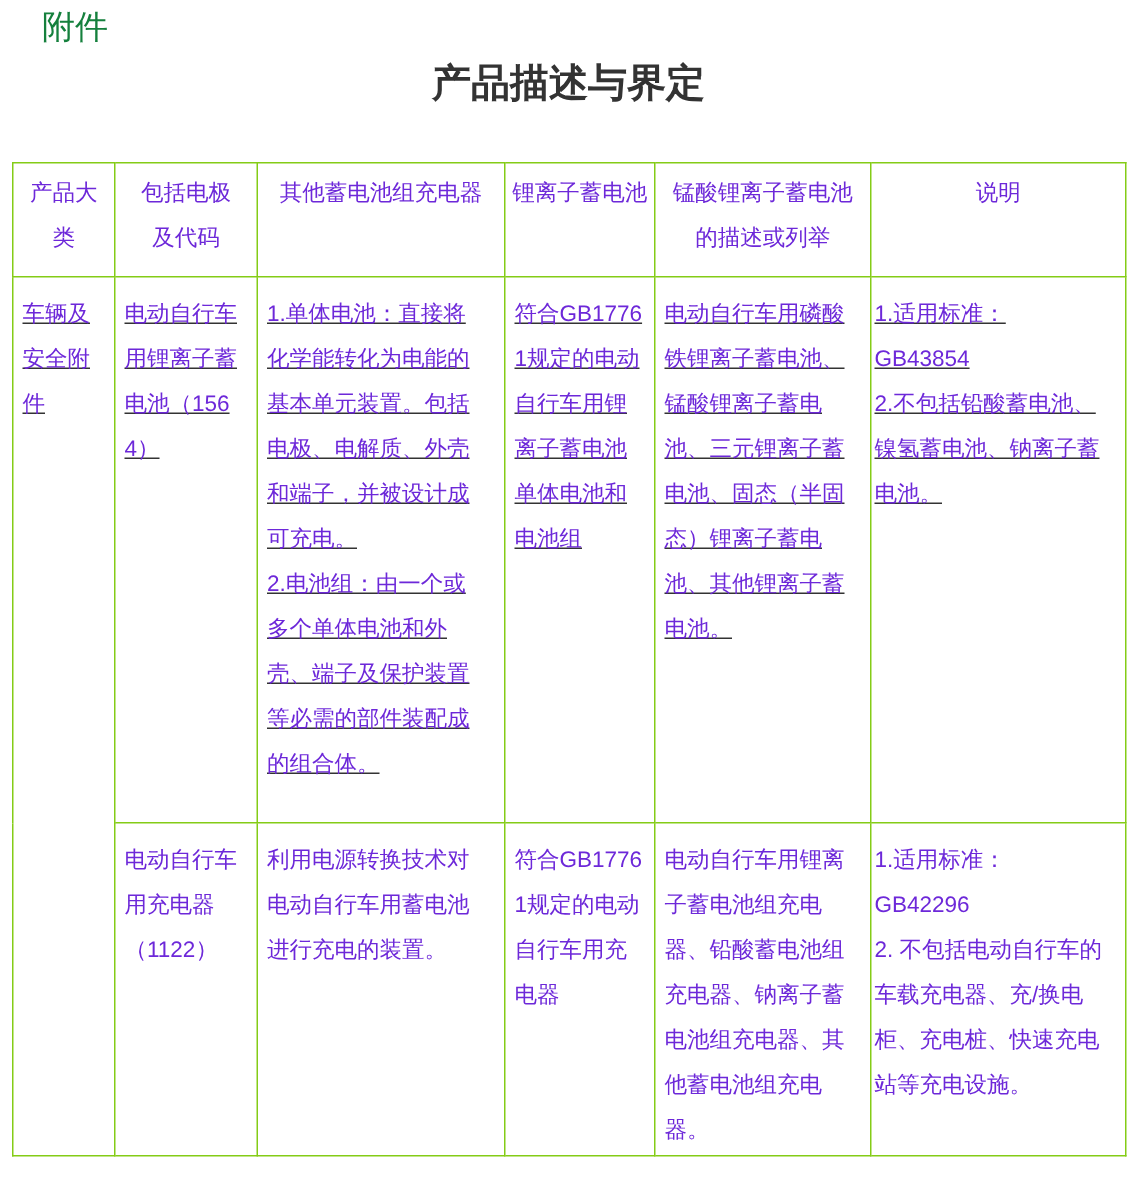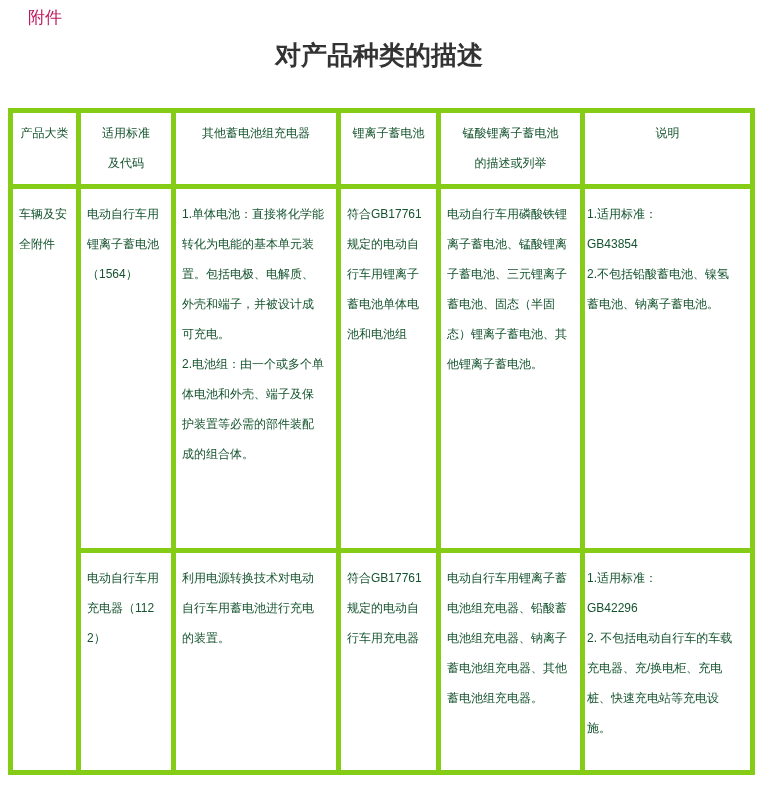--- a/index.html
+++ b/index.html
@@ -9,85 +9,85 @@
     width: 758px;
   }
   body {
     font-family: "Liberation Sans", sans-serif;
     color: #333333;
     height: 792px;
     overflow: hidden;
   }
   .attachment {
     margin: 6px 0 0 28px;
-    font-size: 17px;
+    font-size: 22px;
     line-height: 24px;
-    color: #be185d;
+    color: #15803d;
   }
   .title {
     margin: 8px 0 0 0;
     text-align: center;
     font-size: 26px;
     font-weight: bold;
     line-height: 34px;
     color: #333333;
   }
   table.def-table {
     border-collapse: collapse;
     table-layout: fixed;
     width: 742px;
     margin: 36px 0 0 8px;
   }
   table.def-table th,
   table.def-table td {
-    border: 5px solid #84cc16;
+    border: 1px solid #84cc16;
     vertical-align: top;
-    font-size: 12px;
+    font-size: 15px;
     line-height: 30px;
     font-weight: normal;
-    color: #14532d;
+    color: #6d28d9;
     word-break: break-all;
     white-space: pre-line;
     box-sizing: border-box;
   }
   table.def-table th {
     text-align: center;
     padding: 5px 4px 0 4px;
   }
   table.def-table td { text-align: left; }
   td.c1 { padding: 10px 8px 0 6px; }
   td.c2 { padding: 10px 12px 0 6px; }
   td.c3 { padding: 10px 12px 0 6px; }
   td.c4 { padding: 10px 6px 0 6px; }
   td.c5 { padding: 10px 11px 0 6px; }
   td.c6 { padding: 10px 14px 0 2px; }
   tr.hdr   { height: 76px; }
-  tr.row-1 { height: 364px; }
+  tr.row-1 { height: 364px; text-decoration: underline; }
   tr.row-2 { height: 222px; }
 </style>
 </head>
 <body>
 
 <div class="attachment">附件</div>
 
-<div class="title">对产品种类的描述</div>
+<div class="title">产品描述与界定</div>
 
 <table class="def-table">
   <colgroup>
     <col style="width:68px">
     <col style="width:95px">
     <col style="width:165px">
     <col style="width:100px">
     <col style="width:144px">
     <col style="width:170px">
   </colgroup>
   <thead>
     <tr class="hdr">
       <th>产品大类</th>
-      <th>适用标准
+      <th>包括电极
 及代码</th>
       <th>其他蓄电池组充电器</th>
       <th>锂离子蓄电池</th>
       <th>锰酸锂离子蓄电池
 的描述或列举</th>
       <th>说明</th>
     </tr>
   </thead>
   <tbody>
     <tr class="row-1">

